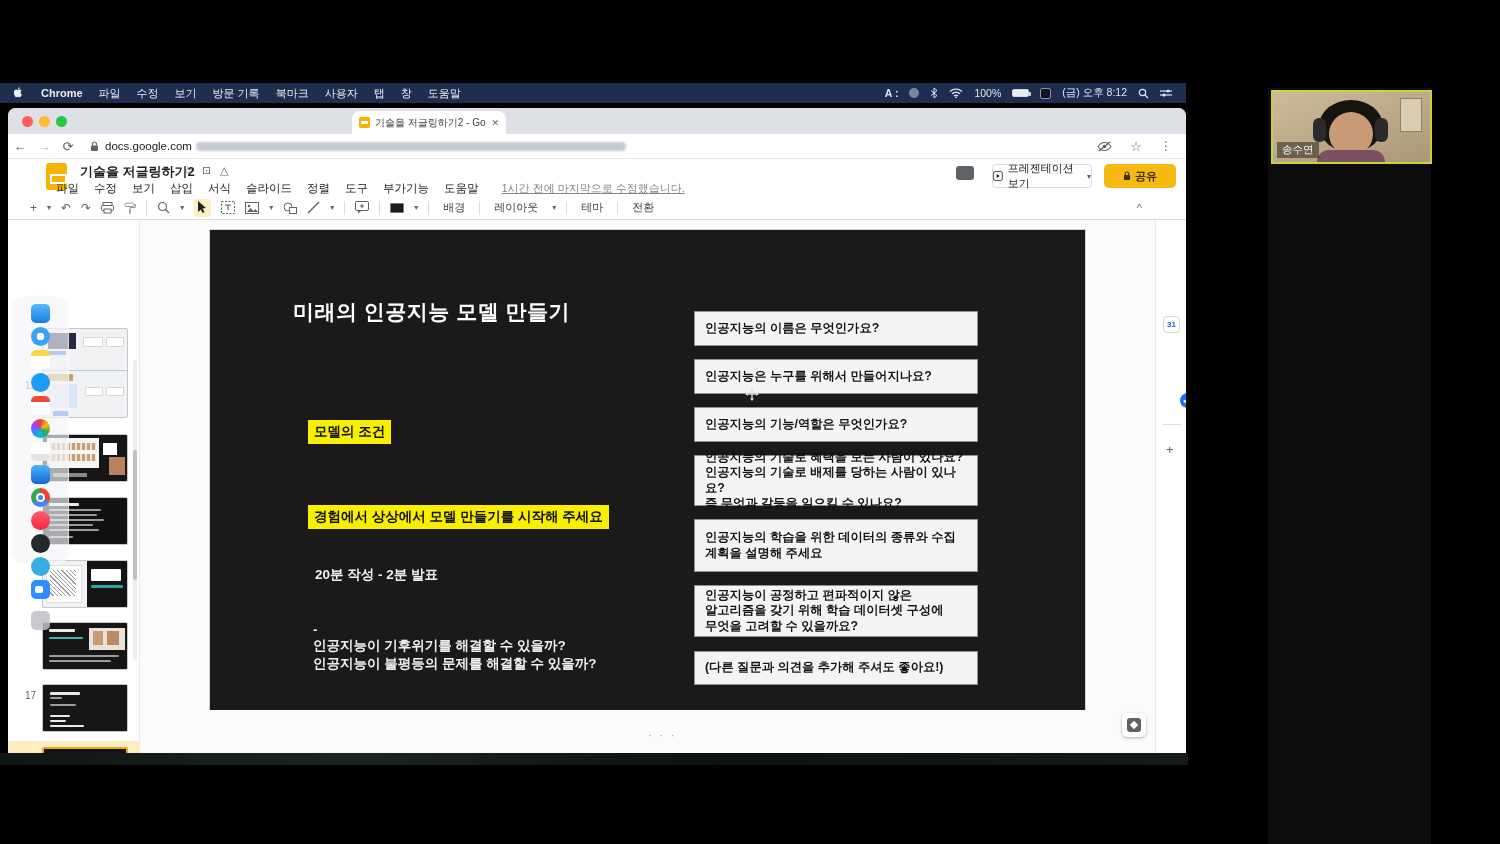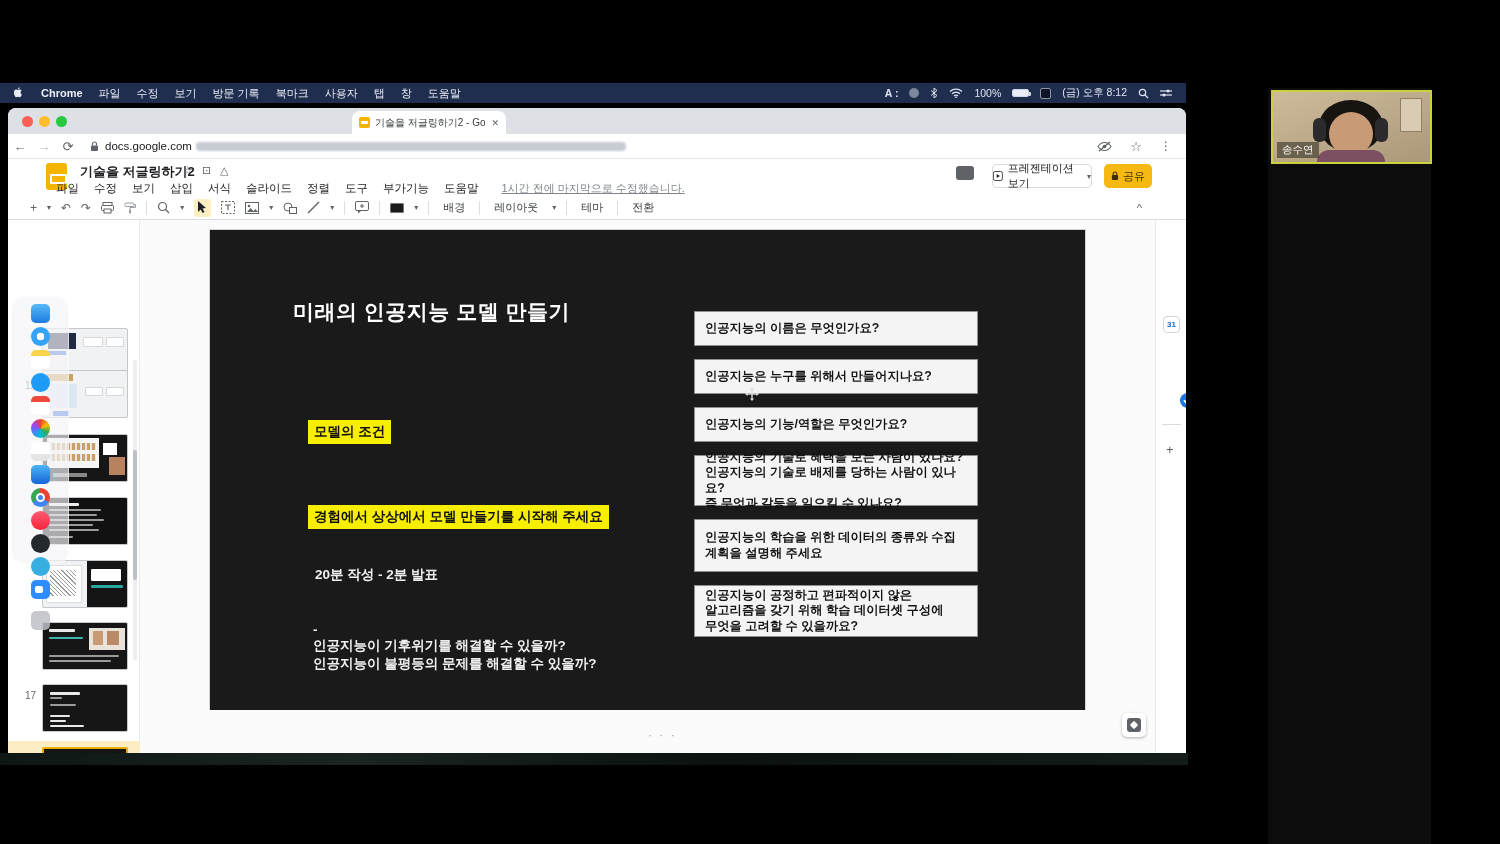--- a/index.html
+++ b/index.html
@@ -35,22 +35,22 @@
   
   .gs-head{position:absolute;left:0;top:51px;width:100%;height:37px;background:#fff;}
   .gs-logo{position:absolute;left:38px;top:4px;width:21px;height:27px;background:#f4b400;border-radius:3px;}
   .gs-logo:after{content:"";position:absolute;left:4px;top:11px;width:13px;height:6px;border:2px solid #fff;border-radius:1px;}
   .gs-title{position:absolute;left:72px;top:4px;font-size:13px;font-weight:bold;color:#202124;}
   .gs-title-icons{position:absolute;left:175px;top:5px;color:#5f6368;font-size:11px;display:flex;gap:9px;}
   .gs-menus{position:absolute;left:48px;top:22px;display:flex;gap:15px;font-size:11.5px;color:#202124;}
   .gs-edited{color:#80868b;text-decoration:underline;font-size:11px;margin-left:8px;}
   .present-btn{position:absolute;left:984px;top:5px;width:100px;height:24px;border:1px solid #dadce0;border-radius:4px;
                display:flex;align-items:center;justify-content:center;gap:5px;font-size:11px;color:#202124;}
-  .share-btn{position:absolute;left:1096px;top:5px;width:48px;height:24px;background:#f5b912;border-radius:5px;
-             display:flex;align-items:center;justify-content:center;gap:4px;font-size:11px;font-weight:normal;color:#3c2f00;}
+  .share-btn{position:absolute;left:1096px;top:5px;width:72px;height:24px;background:#f5b912;border-radius:5px;
+             display:flex;align-items:center;justify-content:center;gap:4px;font-size:11px;font-weight:bold;color:#3c2f00;}
   .cmt-ic{position:absolute;left:948px;top:7px;width:18px;height:14px;background:#5f6368;border-radius:3px;}
   .cmt-ic:after{content:"";position:absolute;left:3px;bottom:-4px;border:4px solid transparent;border-top-color:#5f6368;border-left-width:2px;}
 
   
   .gs-toolbar{position:absolute;left:0;top:88px;width:100%;height:24px;background:#fff;border-bottom:1px solid #dadce0;
               display:flex;align-items:center;padding-left:22px;gap:10px;font-size:12px;color:#444;}
   .tb-sep{width:1px;height:14px;background:#dadce0;}
   .tb-txt{font-size:11px;color:#3c4043;padding:2px 4px;}
   .tb-glyph{color:#5f6368;font-size:12px;}
   .tb-active{background:#feefc3;border-radius:3px;padding:1px 3px;}
@@ -424,20 +424,23 @@
         </div>
         <div class="qbox" style="top:289px;height:53px">
           <span>인공지능의 학습을 위한 데이터의 종류와 수집</span>
           <span>계획을 설명해 주세요</span>
         </div>
         <div class="qbox" style="top:355px;height:52px">
           <span>인공지능이 공정하고 편파적이지 않은</span>
           <span>알고리즘을 갖기 위해 학습 데이터셋 구성에</span>
           <span>무엇을 고려할 수 있을까요?</span>
         </div>
+        <div class="qbox" style="top:421px;height:34px">
+          <span>(다른 질문과 의견을 추가해 주셔도 좋아요!)</span>
+        </div>
 
         <svg class="cursor-move" style="left:535px;top:157px" viewBox="0 0 14 14">
           <g stroke="#dfdfdf" stroke-width="1.4">
             <line x1="7" y1="1" x2="7" y2="13"></line>
               <line x1="1" y1="7" x2="13" y2="7"></line>
           </g>
           <g fill="#dfdfdf">
             <path d="M7 0l2 2.6H5z"></path>
               <path d="M7 14l2-2.6H5z"></path>
               <path d="M0 7l2.6-2v4z"></path>

